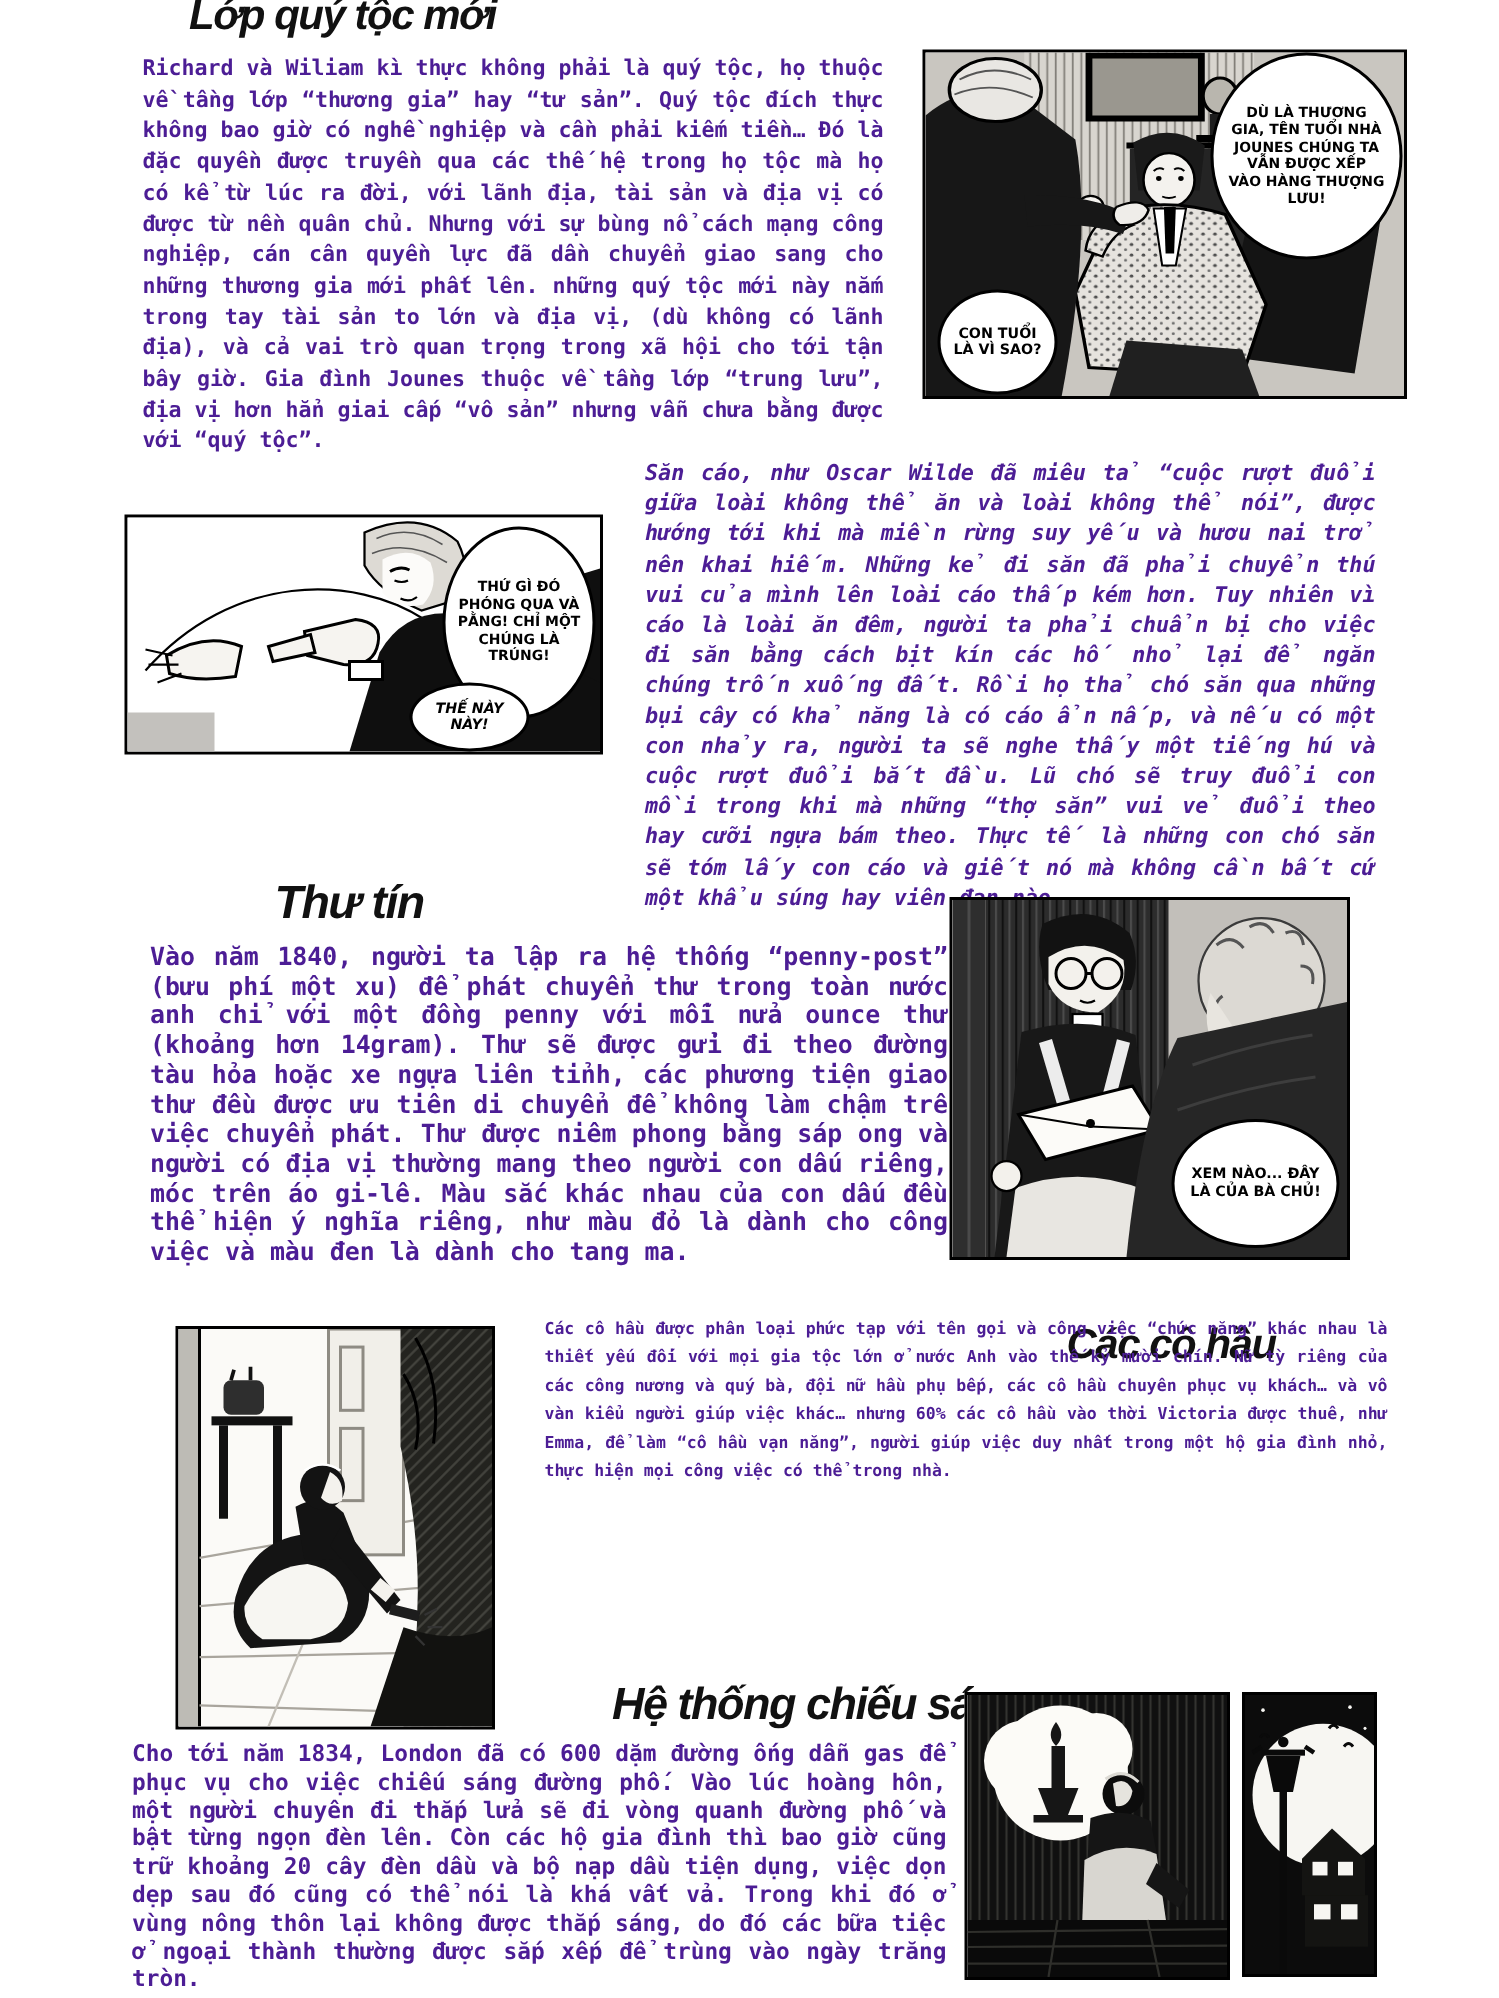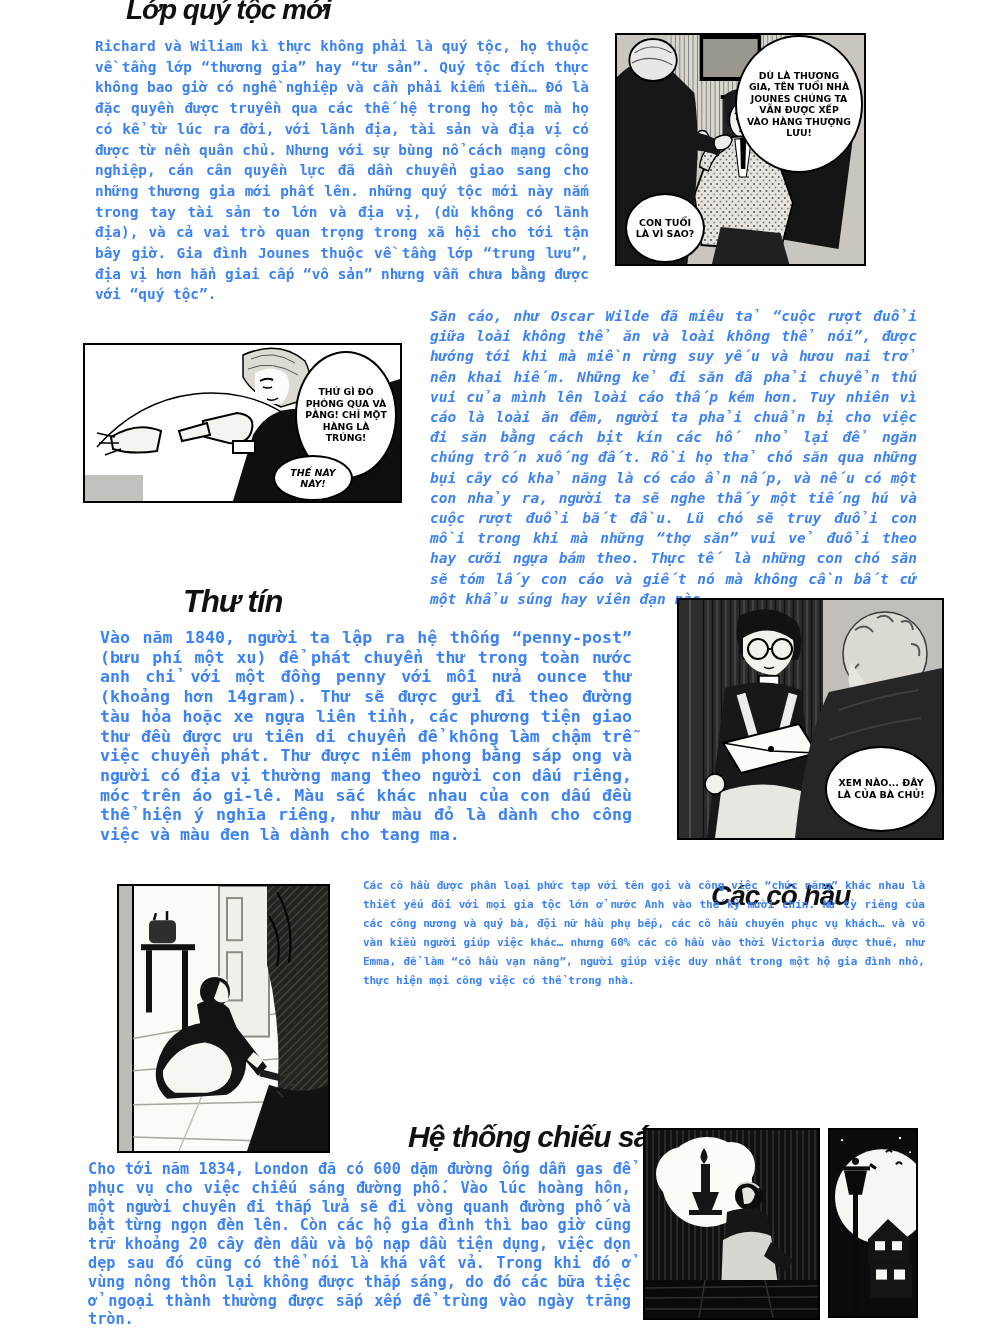--- a/index.html
+++ b/index.html
@@ -1,37 +1,37 @@
 <!DOCTYPE html>
 <html><head>
 <meta charset="utf-8">
 <style>
   html,body{margin:0;padding:0;background:#ffffff;}
   .page{position:relative;width:999px;height:1332px;background:#ffffff;overflow:hidden;
         font-family:"DejaVu Sans Mono",monospace;color:#111;}
   .heading{position:absolute;font-family:"Liberation Sans",sans-serif;font-style:italic;
            font-weight:bold;color:#111;letter-spacing:-1px;white-space:nowrap;}
   .para{position:absolute;font-family:"DejaVu Sans Mono",monospace;font-weight:bold;
-        color:#3b82f6;text-align:justify;}
+        color:#4c1d95;text-align:justify;}
   .panel{position:absolute;background:#fff;border:2px solid #000;box-sizing:border-box;}
   .panel svg{display:block;width:100%;height:100%;}
   .bubble{position:absolute;background:#fff;border:2px solid #000;border-radius:50%;
           display:flex;align-items:center;justify-content:center;text-align:center;
           font-family:"DejaVu Sans",sans-serif;font-weight:bold;color:#000;
           box-sizing:border-box;z-index:4;}
   
   #h-nobility{left:126px;top:-6px;font-size:28px;}
   #p-nobility{left:95px;top:36px;width:494px;font-size:14.4px;line-height:20.7px;}
-  #panel-study{left:615px;top:33px;width:251px;height:233px;}
+  #panel-study{left:615px;top:33px;width:323px;height:233px;}
   #h-fox{left:700px;top:270px;width:180px;text-align:right;font-size:26px;}
   #p-fox{left:430px;top:306px;width:487px;font-size:14.5px;line-height:20.2px;font-style:italic;}
   #panel-finger{left:83px;top:343px;width:319px;height:160px;}
   #h-mail{left:183px;top:584px;font-size:31px;}
   #p-mail{left:100px;top:628px;width:532px;font-size:16.6px;line-height:19.7px;}
-  #panel-letter{left:633px;top:598px;width:267px;height:242px;margin-left:44px;}
+  #panel-letter{left:633px;top:598px;width:267px;height:242px;}
   #h-maids{left:711px;top:880px;font-size:28px;}
   #p-maids1{left:363px;top:876px;width:562px;font-size:11px;line-height:19px;}
   #p-maids2{left:345px;top:1047px;width:562px;font-size:14.5px;line-height:19px;}
   #panel-scrub{left:117px;top:884px;width:213px;height:269px;}
   #h-lighting{left:408px;top:1120px;font-size:30px;}
   #p-lighting{left:88px;top:1160px;width:543px;font-size:15.2px;line-height:18.8px;}
   #panel-candle{left:643px;top:1128px;width:177px;height:192px;}
   #panel-lamp{left:828px;top:1128px;width:90px;height:190px;}
   
   #bub-upper{right:1px;top:0px;width:128px;height:138px;font-size:9.3px;line-height:11.5px;padding:10px;}
@@ -123,21 +123,21 @@
       <g stroke="#000" stroke-width="2" fill="#f6f4f0">
         <path d="M26 92 Q52 76 76 86 L72 106 Q46 110 28 104 Z"></path>
         <path d="M30 92 l-18 -4 M34 98 l-20 0 M36 104 l-16 6" fill="none" stroke-width="1.5"></path>
       </g>
       <g stroke="#000" stroke-width="2" fill="#f6f4f0">
         <path d="M118 76 L152 68 Q170 70 167 84 Q164 100 144 98 L120 92 Z"></path>
         <path d="M94 86 L122 78 L125 90 L97 96 Z"></path>
         <rect x="148" y="96" width="22" height="12" fill="#ffffff"></rect>
       </g>
     </svg>
-    <div class="bubble" id="bub-shot">THỨ GÌ ĐÓ PHÓNG QUA VÀ PẰNG! CHỈ MỘT HÀNG LÀ TRÚNG!</div>
+    <div class="bubble" id="bub-shot">THỨ GÌ ĐÓ PHÓNG QUA VÀ PẰNG! CHỈ MỘT CHÚNG LÀ TRÚNG!</div>
     <div class="bubble" id="bub-this">THẾ NÀY NÀY!</div>
   </div>
 
   <div class="heading" id="h-mail">Thư tín</div>
 
   <div class="para" id="p-mail">Vào năm 1840, người ta lập ra hệ thống “penny-post” (bưu phí một xu) để phát chuyển thư trong toàn nước anh chỉ với một đồng penny với mỗi nửa ounce thư (khoảng hơn 14gram). Thư sẽ được gửi đi theo đường tàu hỏa hoặc xe ngựa liên tỉnh, các phương tiện giao thư đều được ưu tiên di chuyển để không làm chậm trễ việc chuyển phát. Thư được niêm phong bằng sáp ong và người có địa vị thường mang theo người con dấu riêng, móc trên áo gi-lê. Màu sắc khác nhau của con dấu đều thể hiện ý nghĩa riêng, như màu đỏ là dành cho công việc và màu đen là dành cho tang ma.</div>
 
   <div class="panel" id="panel-letter">
     <svg viewBox="0 0 263 238" preserveAspectRatio="none">
       <defs>

